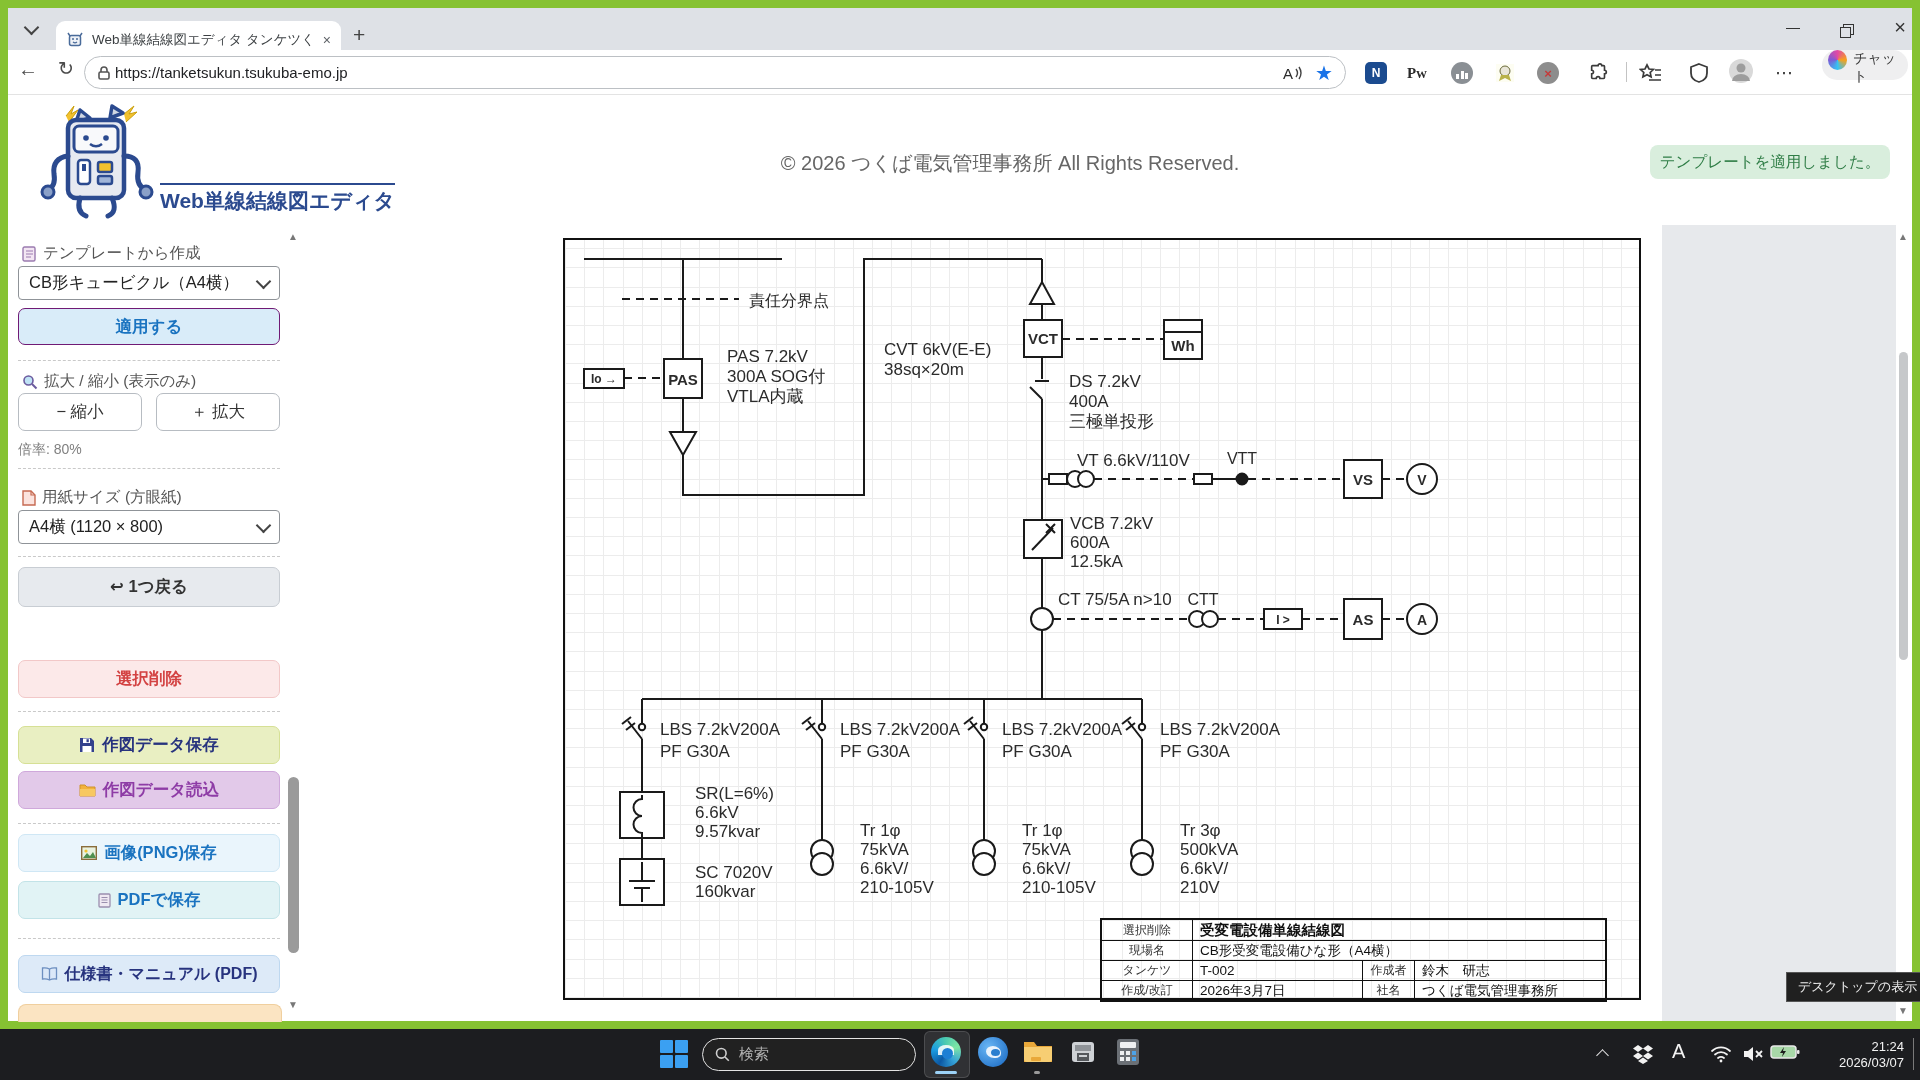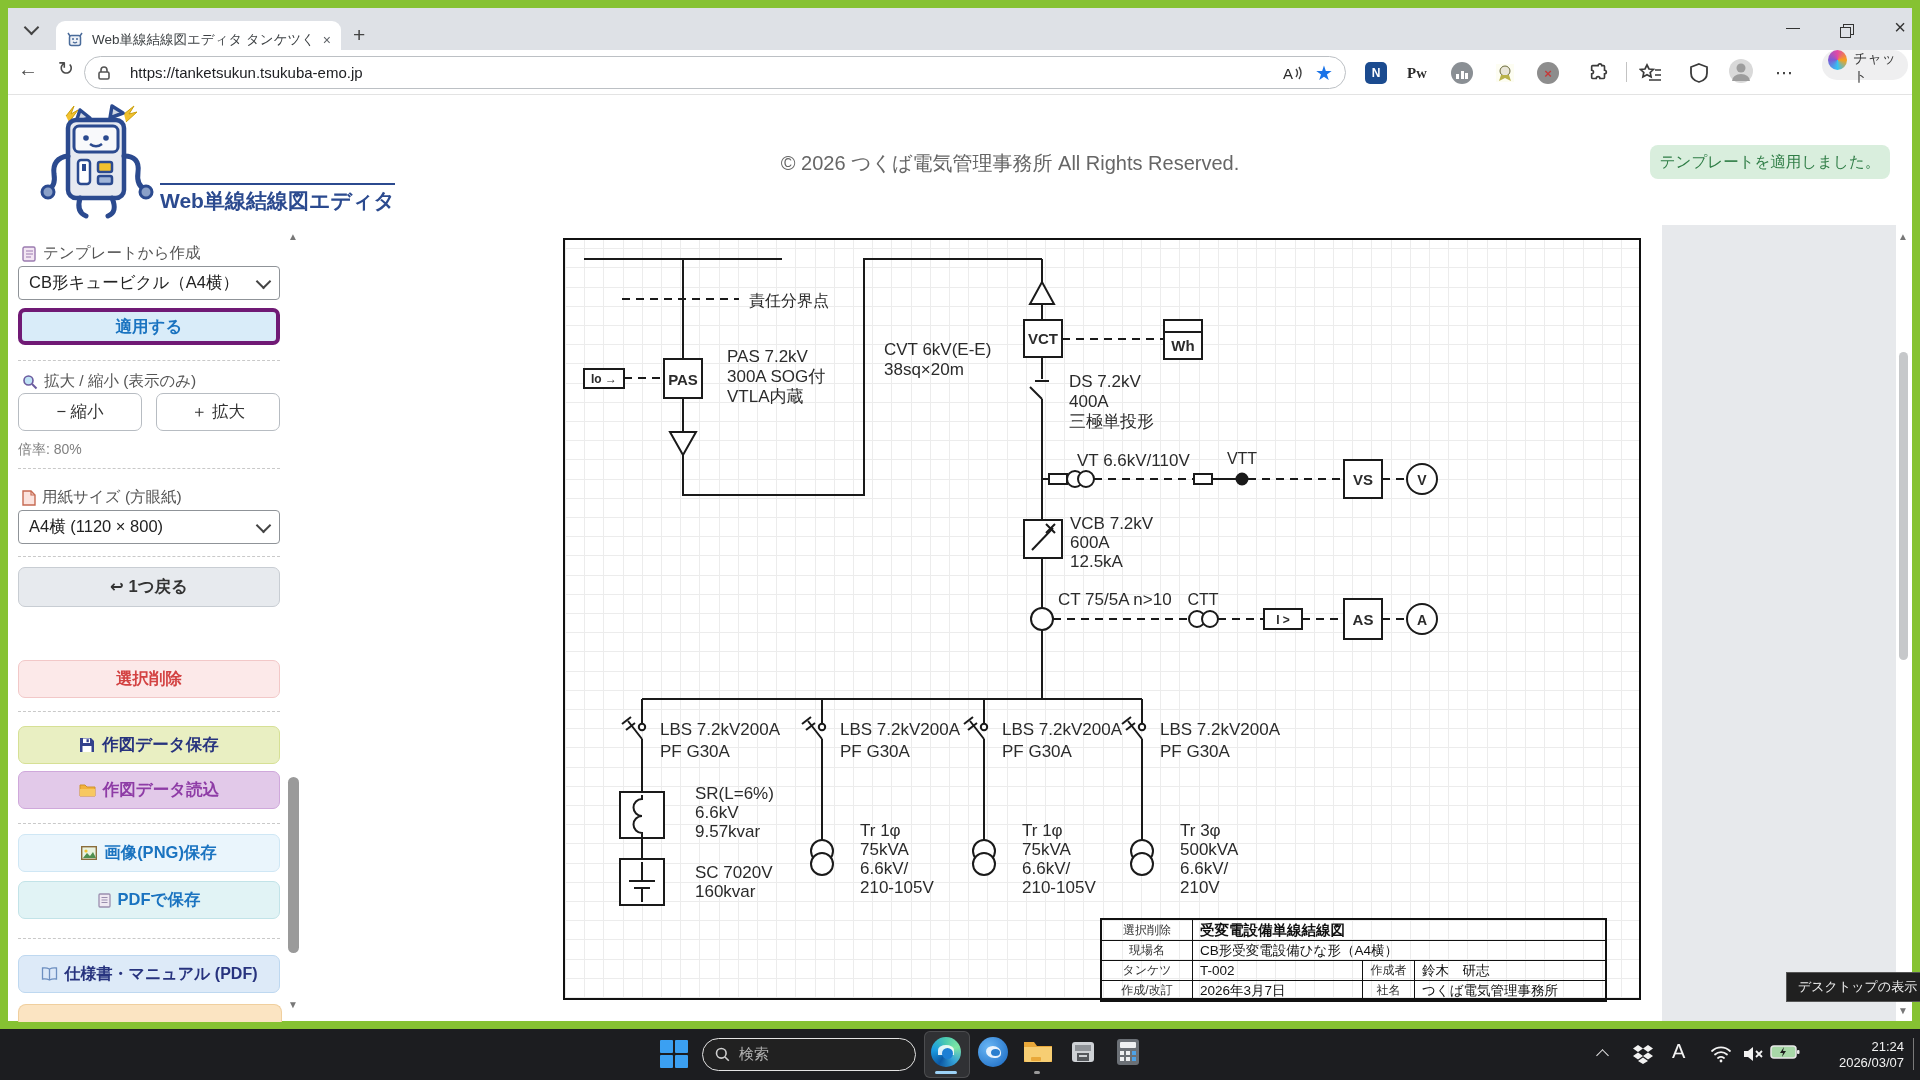--- a/index.html
+++ b/index.html
@@ -6,21 +6,21 @@
   body{font-family:"Liberation Sans","DejaVu Sans",sans-serif;-webkit-font-smoothing:antialiased}
   .screen{position:relative;width:1920px;height:1080px;background:#86c232;overflow:hidden}
   .abs{position:absolute}
   
   .tabstrip{left:8px;top:8px;width:1904px;height:42px;background:#dee1e6}
   .tab{left:48px;top:13px;width:285px;height:37px;background:#fff;border-radius:9px 9px 0 0;display:flex;align-items:center;padding:0 10px;box-sizing:border-box}
   .tab-title{font-size:13.5px;color:#3c4043;white-space:nowrap;overflow:hidden;flex:1;margin:0 8px}
   .chrome-glyph{color:#4a4a4a;font-size:18px;line-height:1}
   .toolbar{left:8px;top:50px;width:1904px;height:45px;background:#fff;border-bottom:1px solid #e3e3e3;box-sizing:border-box}
   .addr{left:84px;top:56px;width:1262px;height:33px;background:#fff;border:1px solid #bcc0c4;border-radius:17px;display:flex;align-items:center;padding:0 12px;box-sizing:border-box}
-  .url{font-size:15px;color:#202124;margin-left:19px;flex:1}
+  .url{font-size:15px;color:#202124;margin-left:4px;flex:1}
   .ext{width:26px;height:26px;display:flex;align-items:center;justify-content:center}
   
   .page-bg{left:8px;top:95px;width:1904px;height:926px;background:#fff}
   .toast{left:1650px;top:145px;width:240px;height:34px;background:#d9eedd;color:#2f7d46;border-radius:8px;font-size:15.5px;display:flex;align-items:center;justify-content:center}
   .copyright{left:560px;top:150px;width:900px;text-align:center;font-size:20px;color:#666}
   
   .sb-label{font-size:15.5px;color:#555;display:flex;align-items:center;gap:6px}
   .sb-select{background:#fff;border:1px solid #8f9398;border-radius:4px;display:flex;align-items:center;padding:0 10px;box-sizing:border-box;font-size:16.5px;color:#222;justify-content:space-between}
   .sb-btn{border-radius:7px;display:flex;align-items:center;justify-content:center;font-size:16.5px;font-weight:bold;box-sizing:border-box;gap:7px}
   .dash-div{border-top:1px dashed #c9c9c9;width:262px;left:18px}
@@ -180,21 +180,21 @@
     <svg width="15" height="16" viewBox="0 0 15 16">
         <rect x="1" y="1" width="12" height="14" rx="1.5" fill="#f3e6f3" stroke="#9b7bb0" stroke-width="1.4"></rect>
         <path d="M4,5 h7 M4,8 h7 M4,11 h5" stroke="#9b7bb0" stroke-width="1.2"></path>
       </svg>
     <span>テンプレートから作成</span>
   </div>
   <div class="abs sb-select" style="left:18px;top:266px;width:262px;height:34px">
     <span>CB形キュービクル（A4横）</span>
       <span class="chev"></span>
   </div>
-  <div class="abs sb-btn" style="left:18px;top:308px;width:262px;height:37px;background:#d9ecf9;border:4px solid #701a75;color:#1a73c0">適用する</div>
+  <div class="abs sb-btn" style="left:18px;top:308px;width:262px;height:37px;background:#d9ecf9;border:1px solid #701a75;color:#1a73c0">適用する</div>
   <div class="abs dash-div" style="top:360px"></div>
 
   <div class="abs sb-label" style="left:22px;top:371px">
     <svg width="16" height="16" viewBox="0 0 16 16">
         <circle cx="6.5" cy="6.5" r="4.5" fill="#bfe3f5" stroke="#6b5b9e" stroke-width="1.6"></circle>
         <path d="M10,10 l4.5,4.5" stroke="#6b5b9e" stroke-width="2"></path>
       </svg>
     <span>拡大 / 縮小 (表示のみ)</span>
   </div>
   <div class="abs sb-btn" style="left:18px;top:393px;width:124px;height:38px;background:#fff;border:1px solid #b7bcc2;color:#333;font-weight:normal">− 縮小</div>

